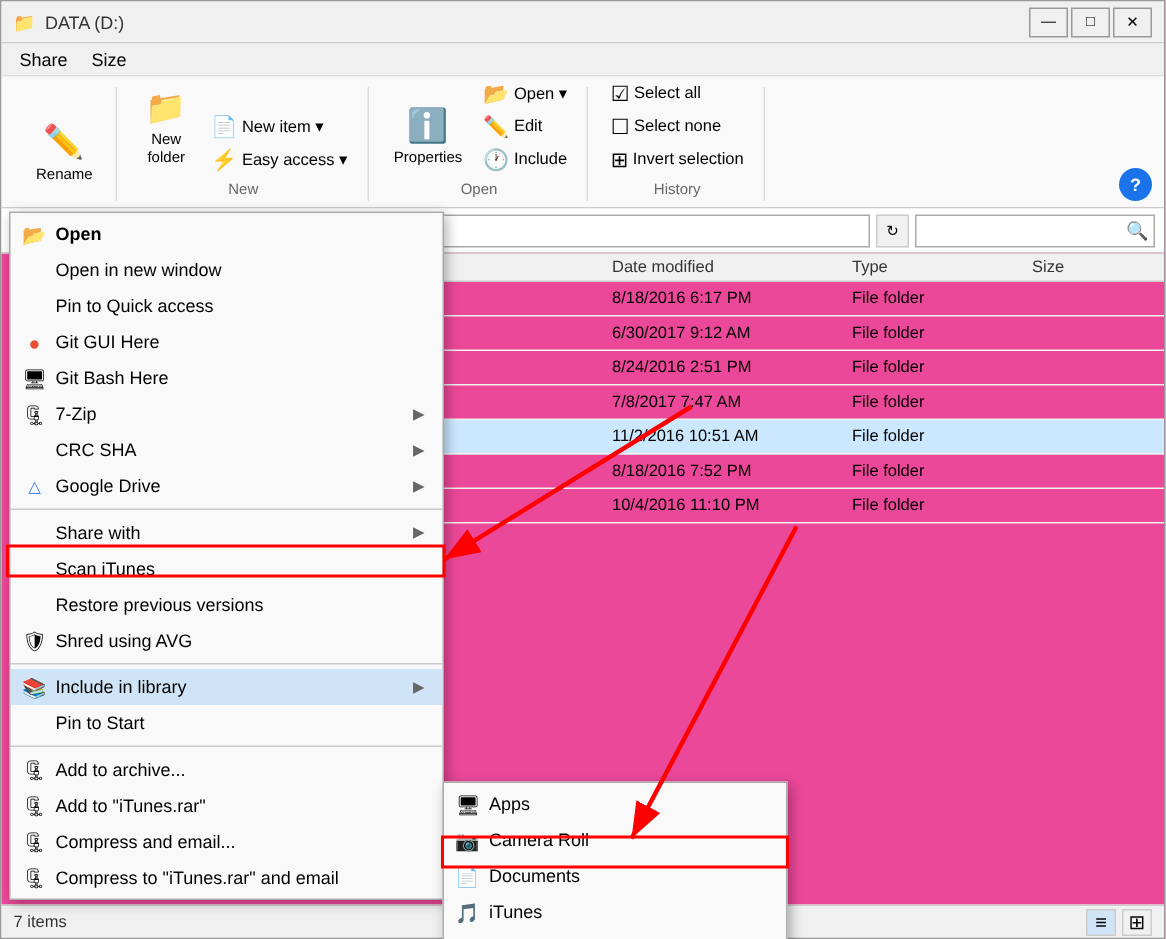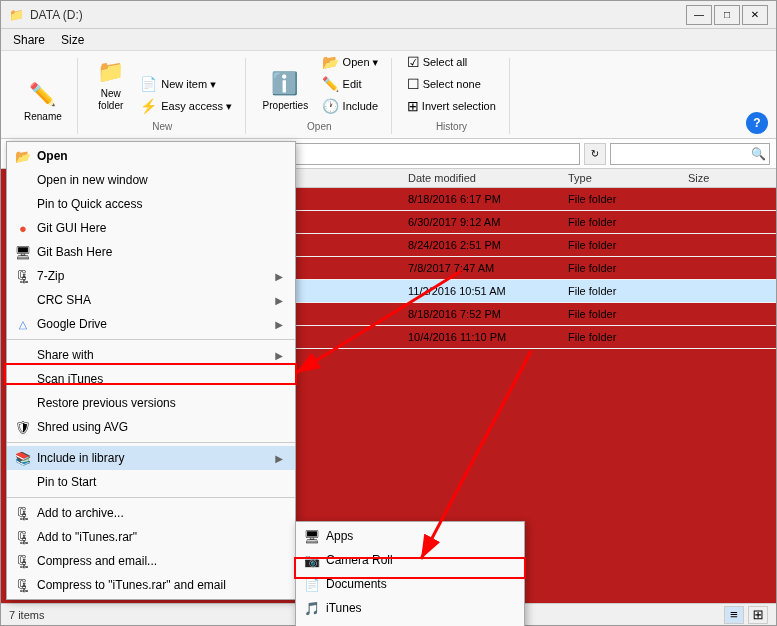--- a/index.html
+++ b/index.html
@@ -211,21 +211,21 @@
     
     .main-area {
       display: flex;
       flex: 1;
       overflow: hidden;
     }
 
     
     .file-area {
       flex: 1;
-      background: #b91c1c;
+      background: #ec4899;
       overflow: hidden;
       position: relative;
       padding-left: 34px;
     }
 
     .file-list-header {
       display: grid;
       grid-template-columns: 1fr 160px 120px 80px;
       background: #f0f0f0;
       border-bottom: 1px solid #ccc;

